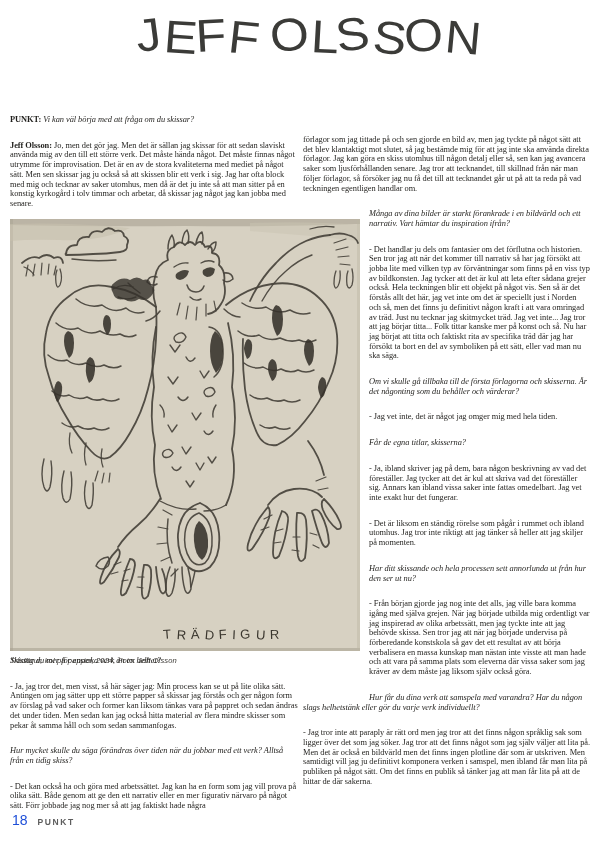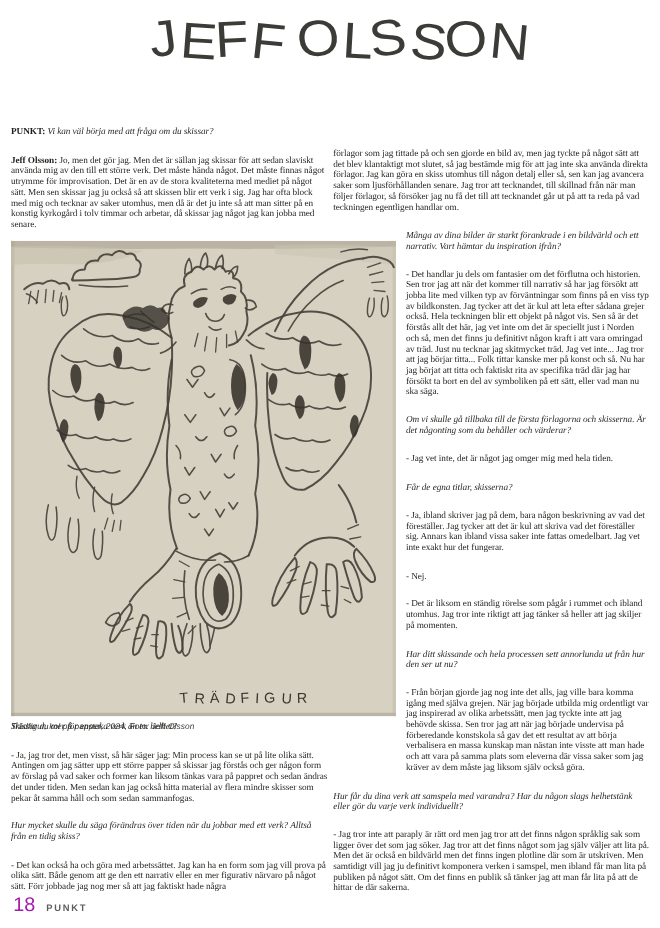--- a/index.html
+++ b/index.html
@@ -18,21 +18,21 @@
   .artwork{left:10px;top:218px;width:350px;height:434px;margin:0;padding:0;}
   .artwork svg{display:block;width:100%;height:100%;}
   .caption{left:10px;top:656px;width:348px;text-align:left;
            font-family:"Liberation Sans",sans-serif;font-style:italic;
            font-size:7.6px;color:#413f3b;letter-spacing:0.1px;}
   
   .title-svg{left:0;top:0;width:600px;height:74px;}
   
   .footer{left:12px;top:812px;display:flex;align-items:baseline;gap:10px;
           font-family:"Liberation Sans",sans-serif;}
-  .pagenum{font-size:18px;color:#a21caf;}
+  .pagenum{font-size:14px;color:#1d4ed8;}
   .mag{font-size:8.5px;letter-spacing:1.6px;color:#5d5d5d;font-weight:bold;}
 </style>
 </head>
 <body>
 
 <div class="page">
 
   <svg class="abs title-svg" viewBox="0 0 600 74">
     <g transform="translate(138,52)">
       <text x="0" y="0" font-family="Liberation Sans, sans-serif" font-size="46" fill="#2c2c29" fill-opacity="0.93" textLength="342" lengthAdjust="spacingAndGlyphs" rotate="-7 4 -3 6 0 -5 3 -8 6 -3 5">JEFF OLSSON</text>
@@ -202,21 +202,20 @@
 
       <p class="q">Många av dina bilder är starkt förankrade i en bildvärld och ett narrativ. Vart hämtar du inspiration ifrån?</p>
       <p class="a">- Det handlar ju dels om fantasier om det förflutna och historien. Sen tror jag att när det kommer till narrativ så har jag försökt att jobba lite med vilken typ av förväntningar som finns på en viss typ av bildkonsten. Jag tycker att det är kul att leta efter sådana grejer också. Hela teckningen blir ett objekt på något vis. Sen så är det förstås allt det här, jag vet inte om det är speciellt just i Norden och så, men det finns ju definitivt någon kraft i att vara omringad av träd. Just nu tecknar jag skitmycket träd. Jag vet inte... Jag tror att jag börjar titta... Folk tittar kanske mer på konst och så. Nu har jag börjat att titta och faktiskt rita av specifika träd där jag har försökt ta bort en del av symboliken på ett sätt, eller vad man nu ska säga.</p>
 
       <p class="q">Om vi skulle gå tillbaka till de första förlagorna och skisserna. Är det någonting som du behåller och värderar?</p>
       <p class="a">- Jag vet inte, det är något jag omger mig med hela tiden.</p>
 
       <p class="q">Får de egna titlar, skisserna?</p>
       <p class="a">- Ja, ibland skriver jag på dem, bara någon beskrivning av vad det föreställer. Jag tycker att det är kul att skriva vad det föreställer sig. Annars kan ibland vissa saker inte fattas omedelbart. Jag vet inte exakt hur det fungerar.</p>
 
-      <p class="a">- Nej.</p>
 
       <p class="a">- Det är liksom en ständig rörelse som pågår i rummet och ibland utomhus. Jag tror inte riktigt att jag tänker så heller att jag skiljer på momenten.</p>
 
       <p class="q">Har ditt skissande och hela processen sett annorlunda ut från hur den ser ut nu?</p>
       <p class="a">- Från början gjorde jag nog inte det alls, jag ville bara komma igång med själva grejen. När jag började utbilda mig ordentligt var jag inspirerad av olika arbetssätt, men jag tyckte inte att jag behövde skissa. Sen tror jag att när jag började undervisa på förberedande konstskola så gav det ett resultat av att börja verbalisera en massa kunskap man nästan inte visste att man hade och att vara på samma plats som eleverna där vissa saker som jag kräver av dem måste jag liksom själv också göra.</p>
 
       <p class="q">Hur får du dina verk att samspela med varandra? Har du någon slags helhetstänk eller gör du varje verk individuellt?</p>
       <p class="a">- Jag tror inte att paraply är rätt ord men jag tror att det finns någon språklig sak som ligger över det som jag söker. Jag tror att det finns något som jag själv väljer att lita på. Men det är också en bildvärld men det finns ingen plotline där som är utskriven. Men samtidigt vill jag ju definitivt komponera verken i samspel, men ibland får man lita på publiken på något sätt. Om det finns en publik så tänker jag att man får lita på att de hittar de där sakerna.</p>
 
   </div>

